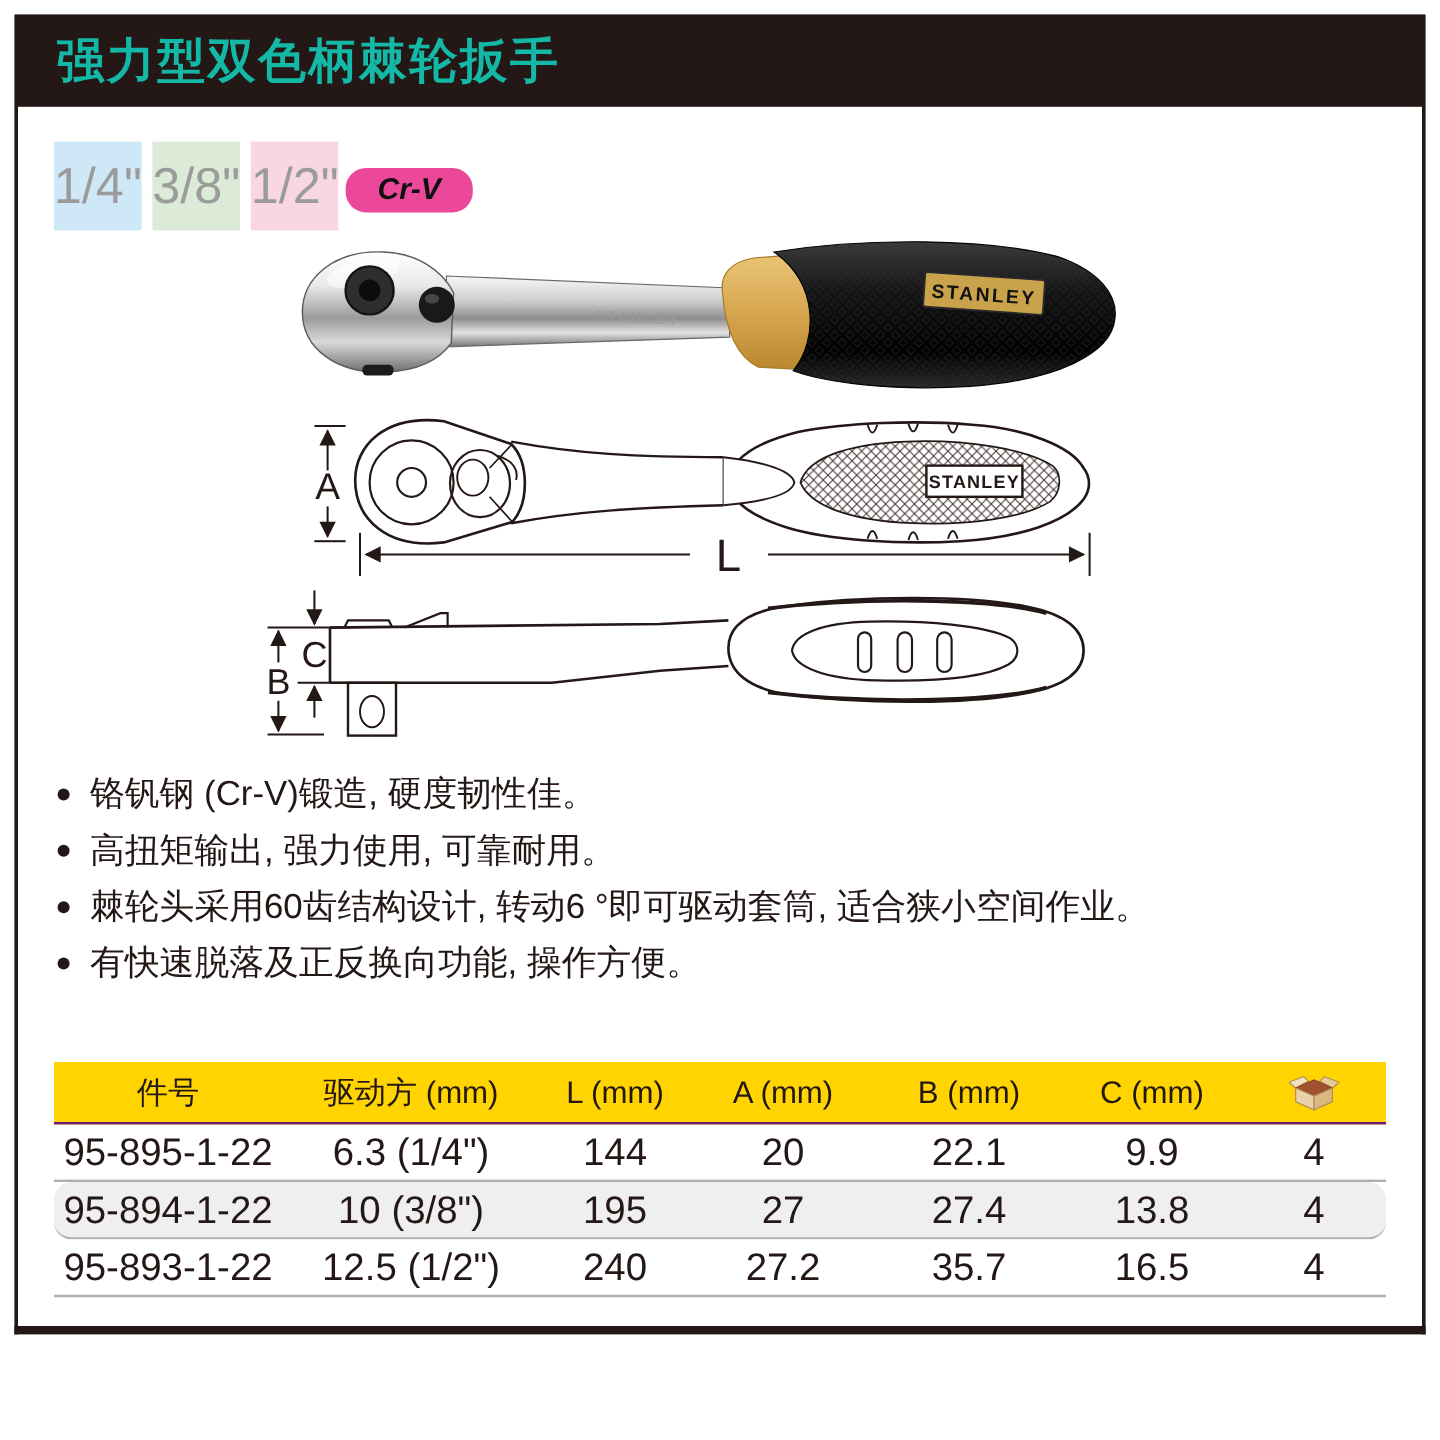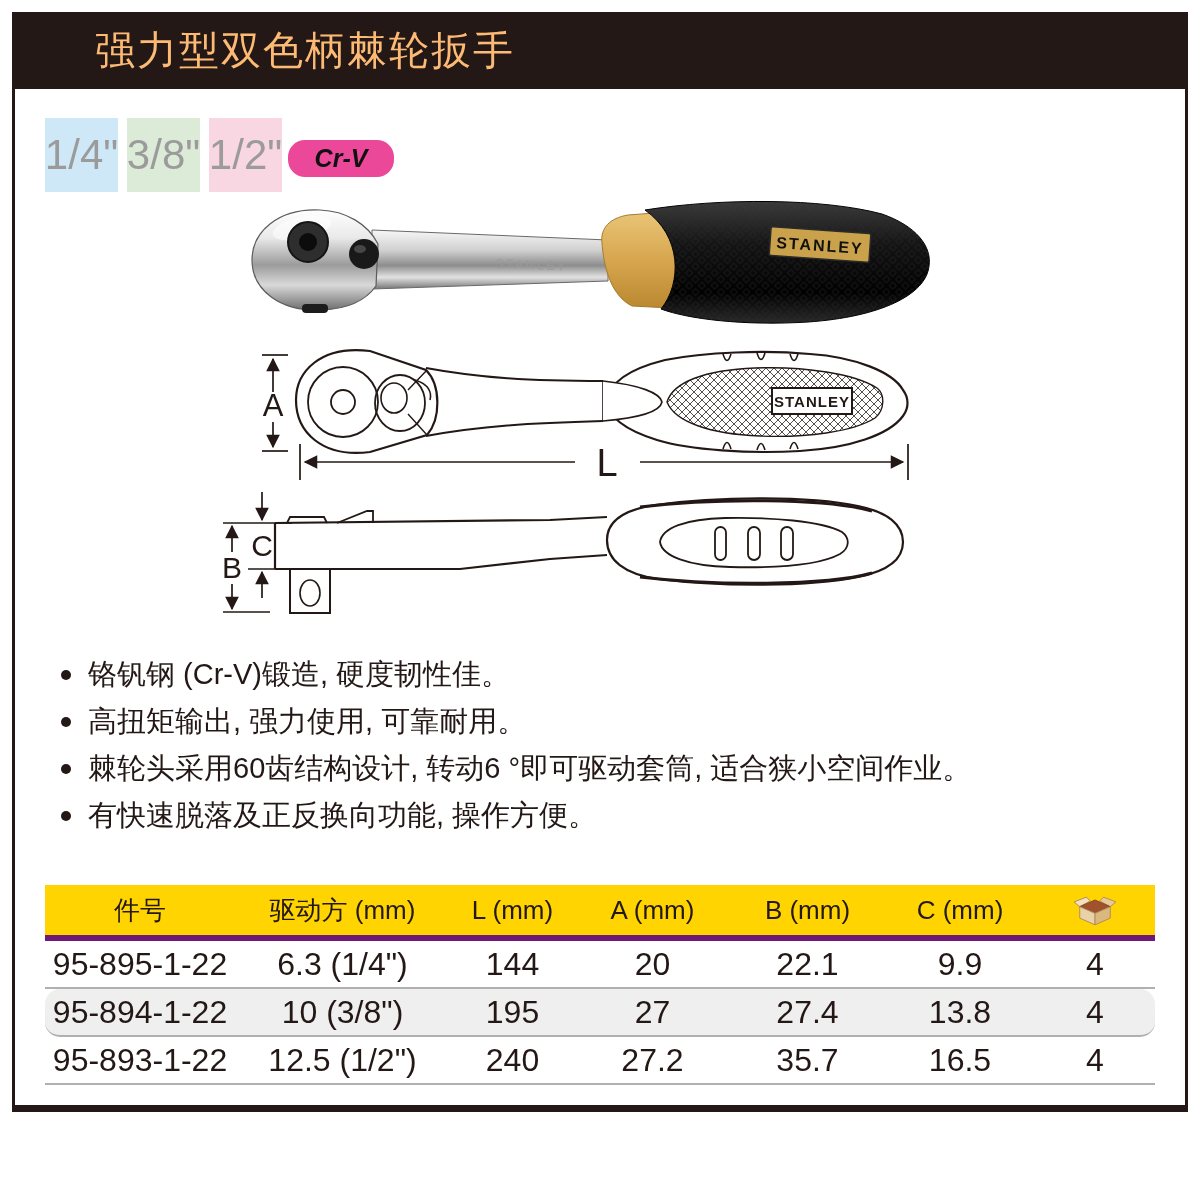--- a/index.html
+++ b/index.html
@@ -1,37 +1,37 @@
 <!DOCTYPE html>
 <html><head>
 <meta charset="utf-8">
 <style>
   html,body{margin:0;padding:0;background:#fff;}
   body{width:1200px;height:1200px;position:relative;font-family:"Liberation Sans",sans-serif;color:#231815;}
   .doc{position:absolute;left:12px;top:12px;width:1176px;height:1100px;box-sizing:border-box;
        border-left:3px solid #231815;border-right:3px solid #231815;border-bottom:7px solid #231815;
        background:#fff;}
   .title-bar{height:77px;background:#231815;display:flex;align-items:center;padding-left:32px;}
-  .title-bar .t{color:#fdba74;font-size:40px;font-weight:normal;letter-spacing:2px;margin-left:48px;}
+  .title-bar .t{color:#14b8a6;font-size:40px;font-weight:bold;letter-spacing:2px;}
   .badges-row{position:absolute;left:30px;top:106px;display:flex;}
   .size-badge{width:73px;height:74px;margin-right:9px;display:flex;align-items:center;justify-content:center;
               font-size:42px;color:#9b9b9b;}
   .sb0{background:#cfe8f7}.sb1{background:#dcead8}.sb2{background:#f8d7e2}
   .crv-badge{position:absolute;left:273px;top:128px;width:106px;height:37px;background:#ec4899;border-radius:17px;
              display:flex;align-items:center;justify-content:center;font-weight:bold;font-style:italic;
              font-size:25px;color:#111;}
   .photo-wrap{position:absolute;left:235px;top:186px;}
   .diagram-wrap{position:absolute;left:195px;top:328px;}
-  .features{position:absolute;left:30px;top:623px;width:1120px;list-style:none;margin:16px;padding:0;}
+  .features{position:absolute;left:30px;top:623px;width:1120px;list-style:none;margin:3px;padding:0;}
   .features li{height:47px;display:flex;align-items:center;font-size:29px;}
   .features li .dot{width:10px;height:10px;border-radius:50%;background:#231815;margin-right:17px;flex:0 0 auto;}
   .table-wrap{position:absolute;left:30px;top:873px;width:1110px;}
   .spec-row{display:grid;grid-template-columns:190px 215px 125px 155px 155px 150px 120px;align-items:center;
             text-align:center;}
-  .spec-head{height:50px;background:#ffd400;font-size:26px;border-bottom:6px solid #701a75;}
+  .spec-head{height:50px;background:#ffd400;font-size:26px;border-bottom:2px solid #701a75;}
   .spec-data{height:46px;font-size:32px;border-bottom:2px solid #b0b0b0;}
   .spec-data.alt{background:#efefef;border-radius:15px;}
   .cell{overflow:hidden;white-space:nowrap;}
   svg text{font-family:"Liberation Sans",sans-serif;}
 </style>
 </head>
 <body>
 
 <div class="doc">
 

